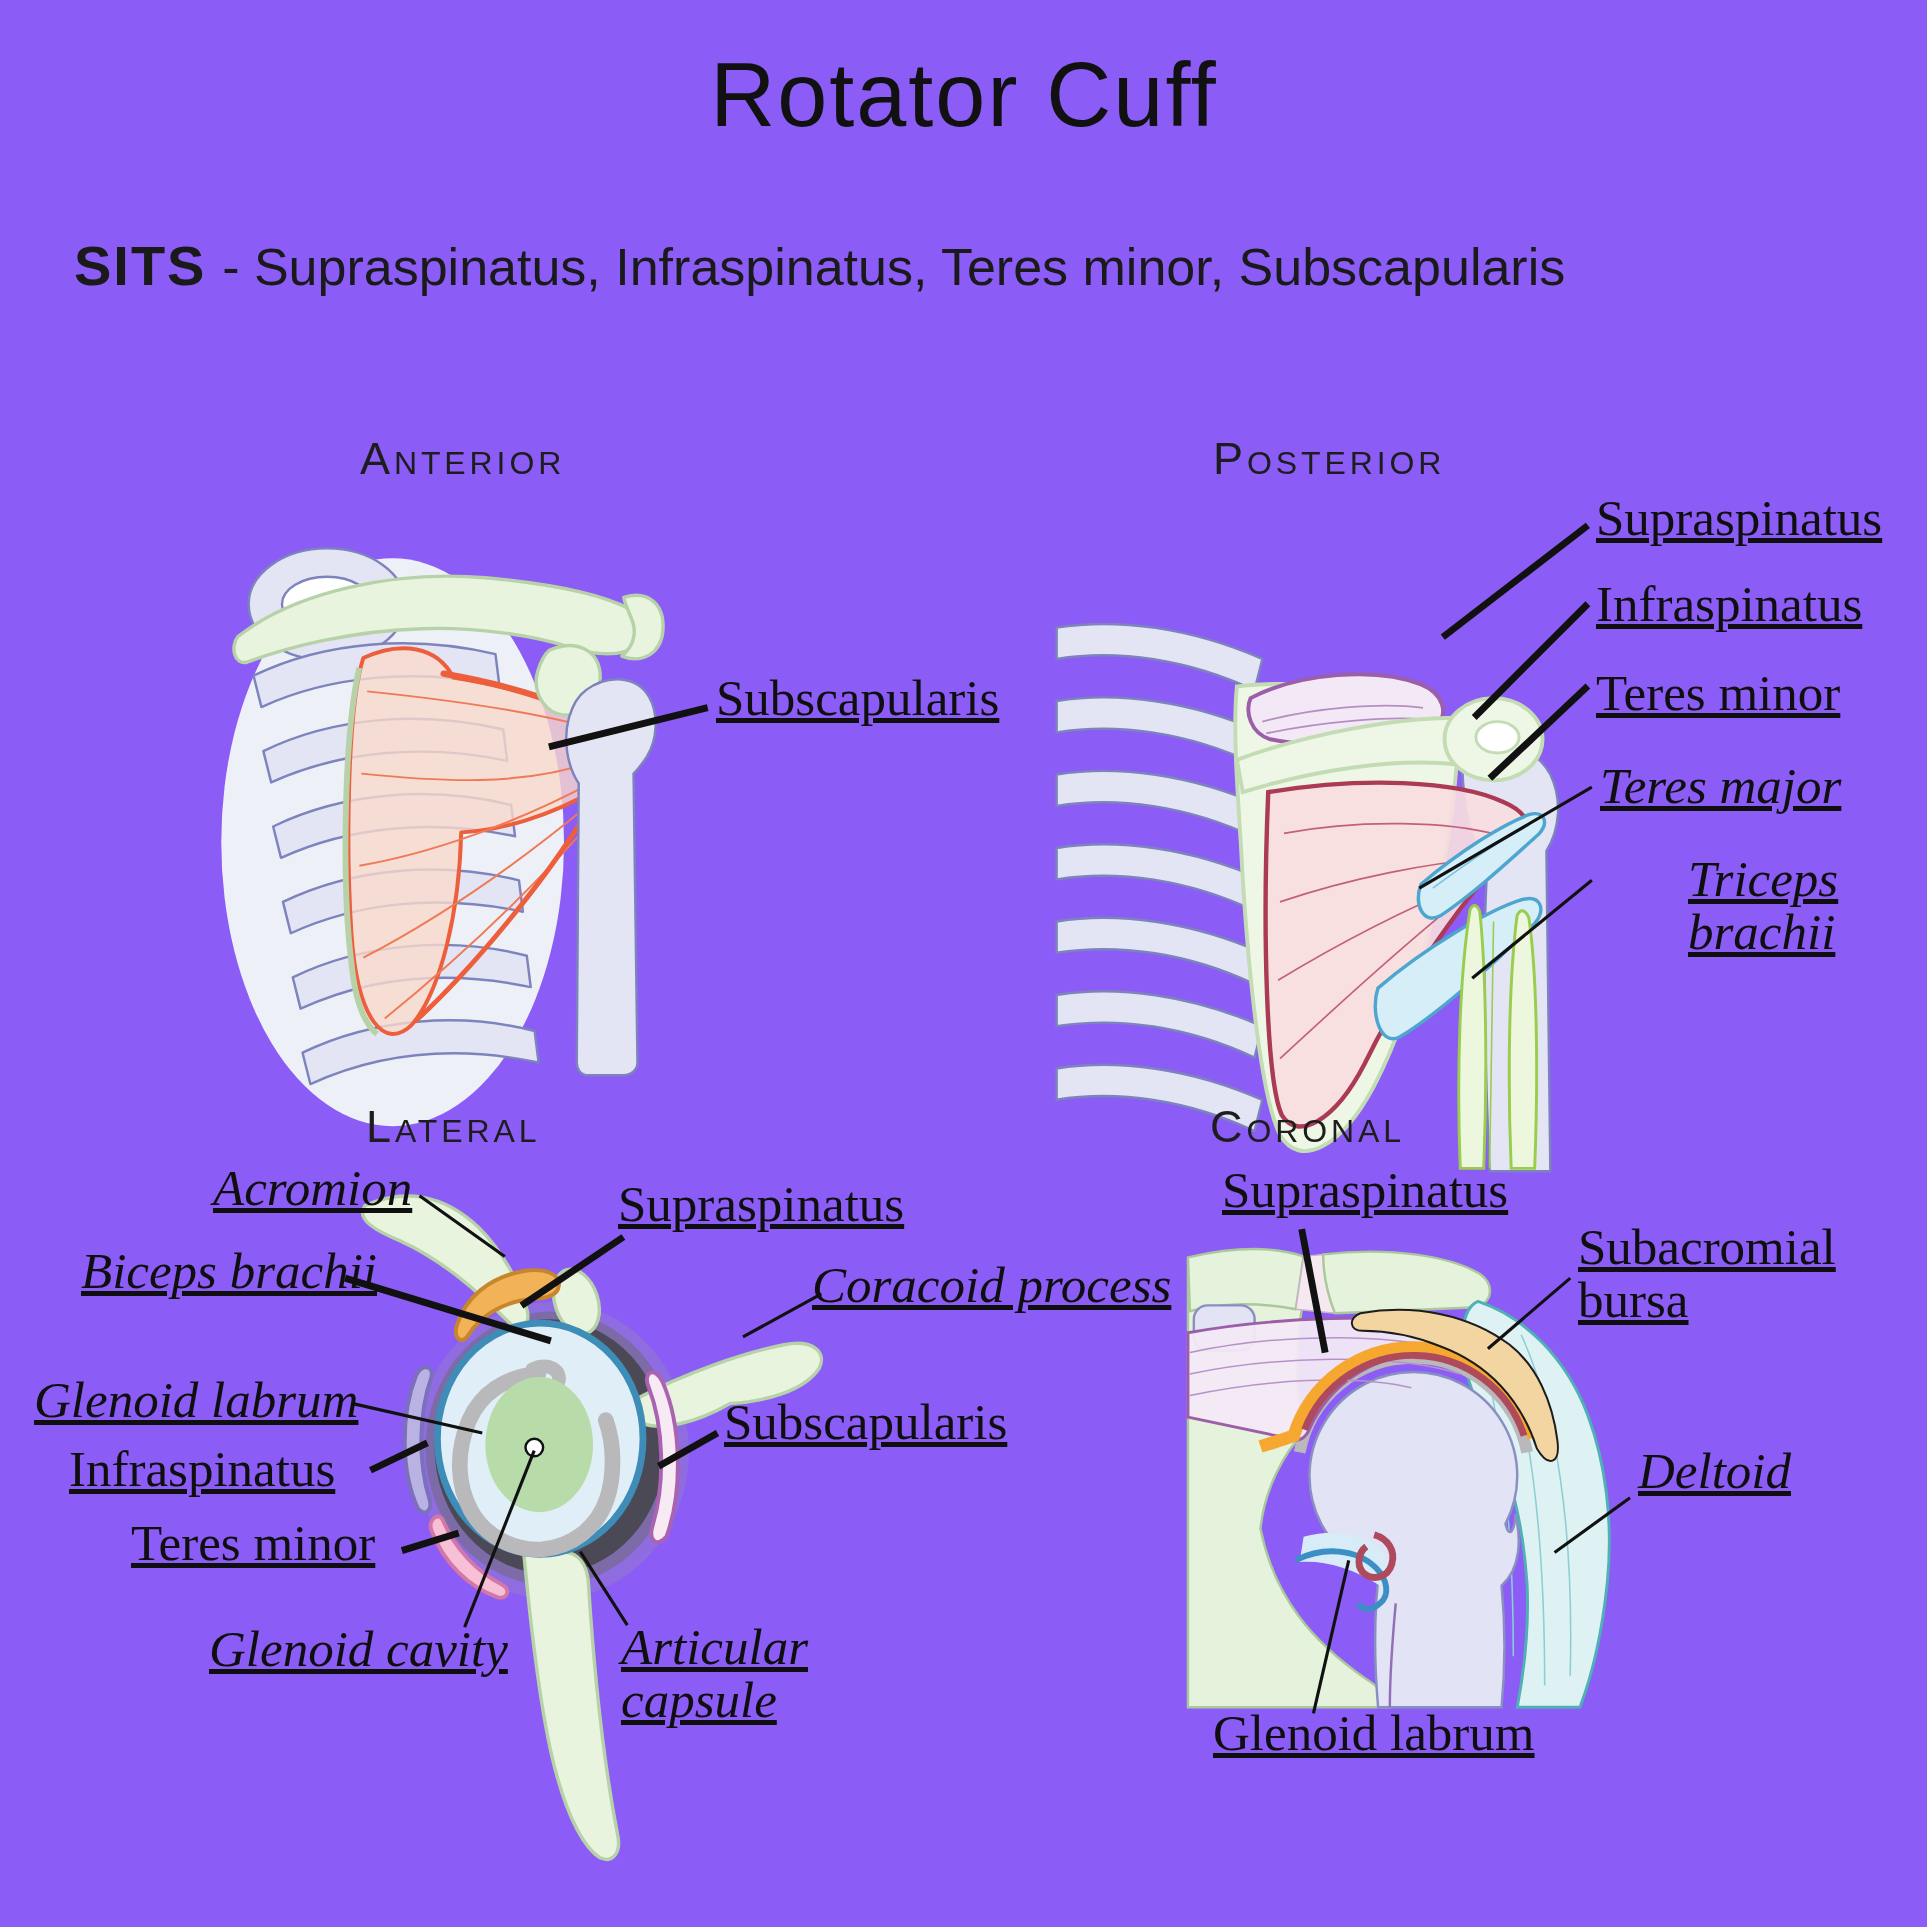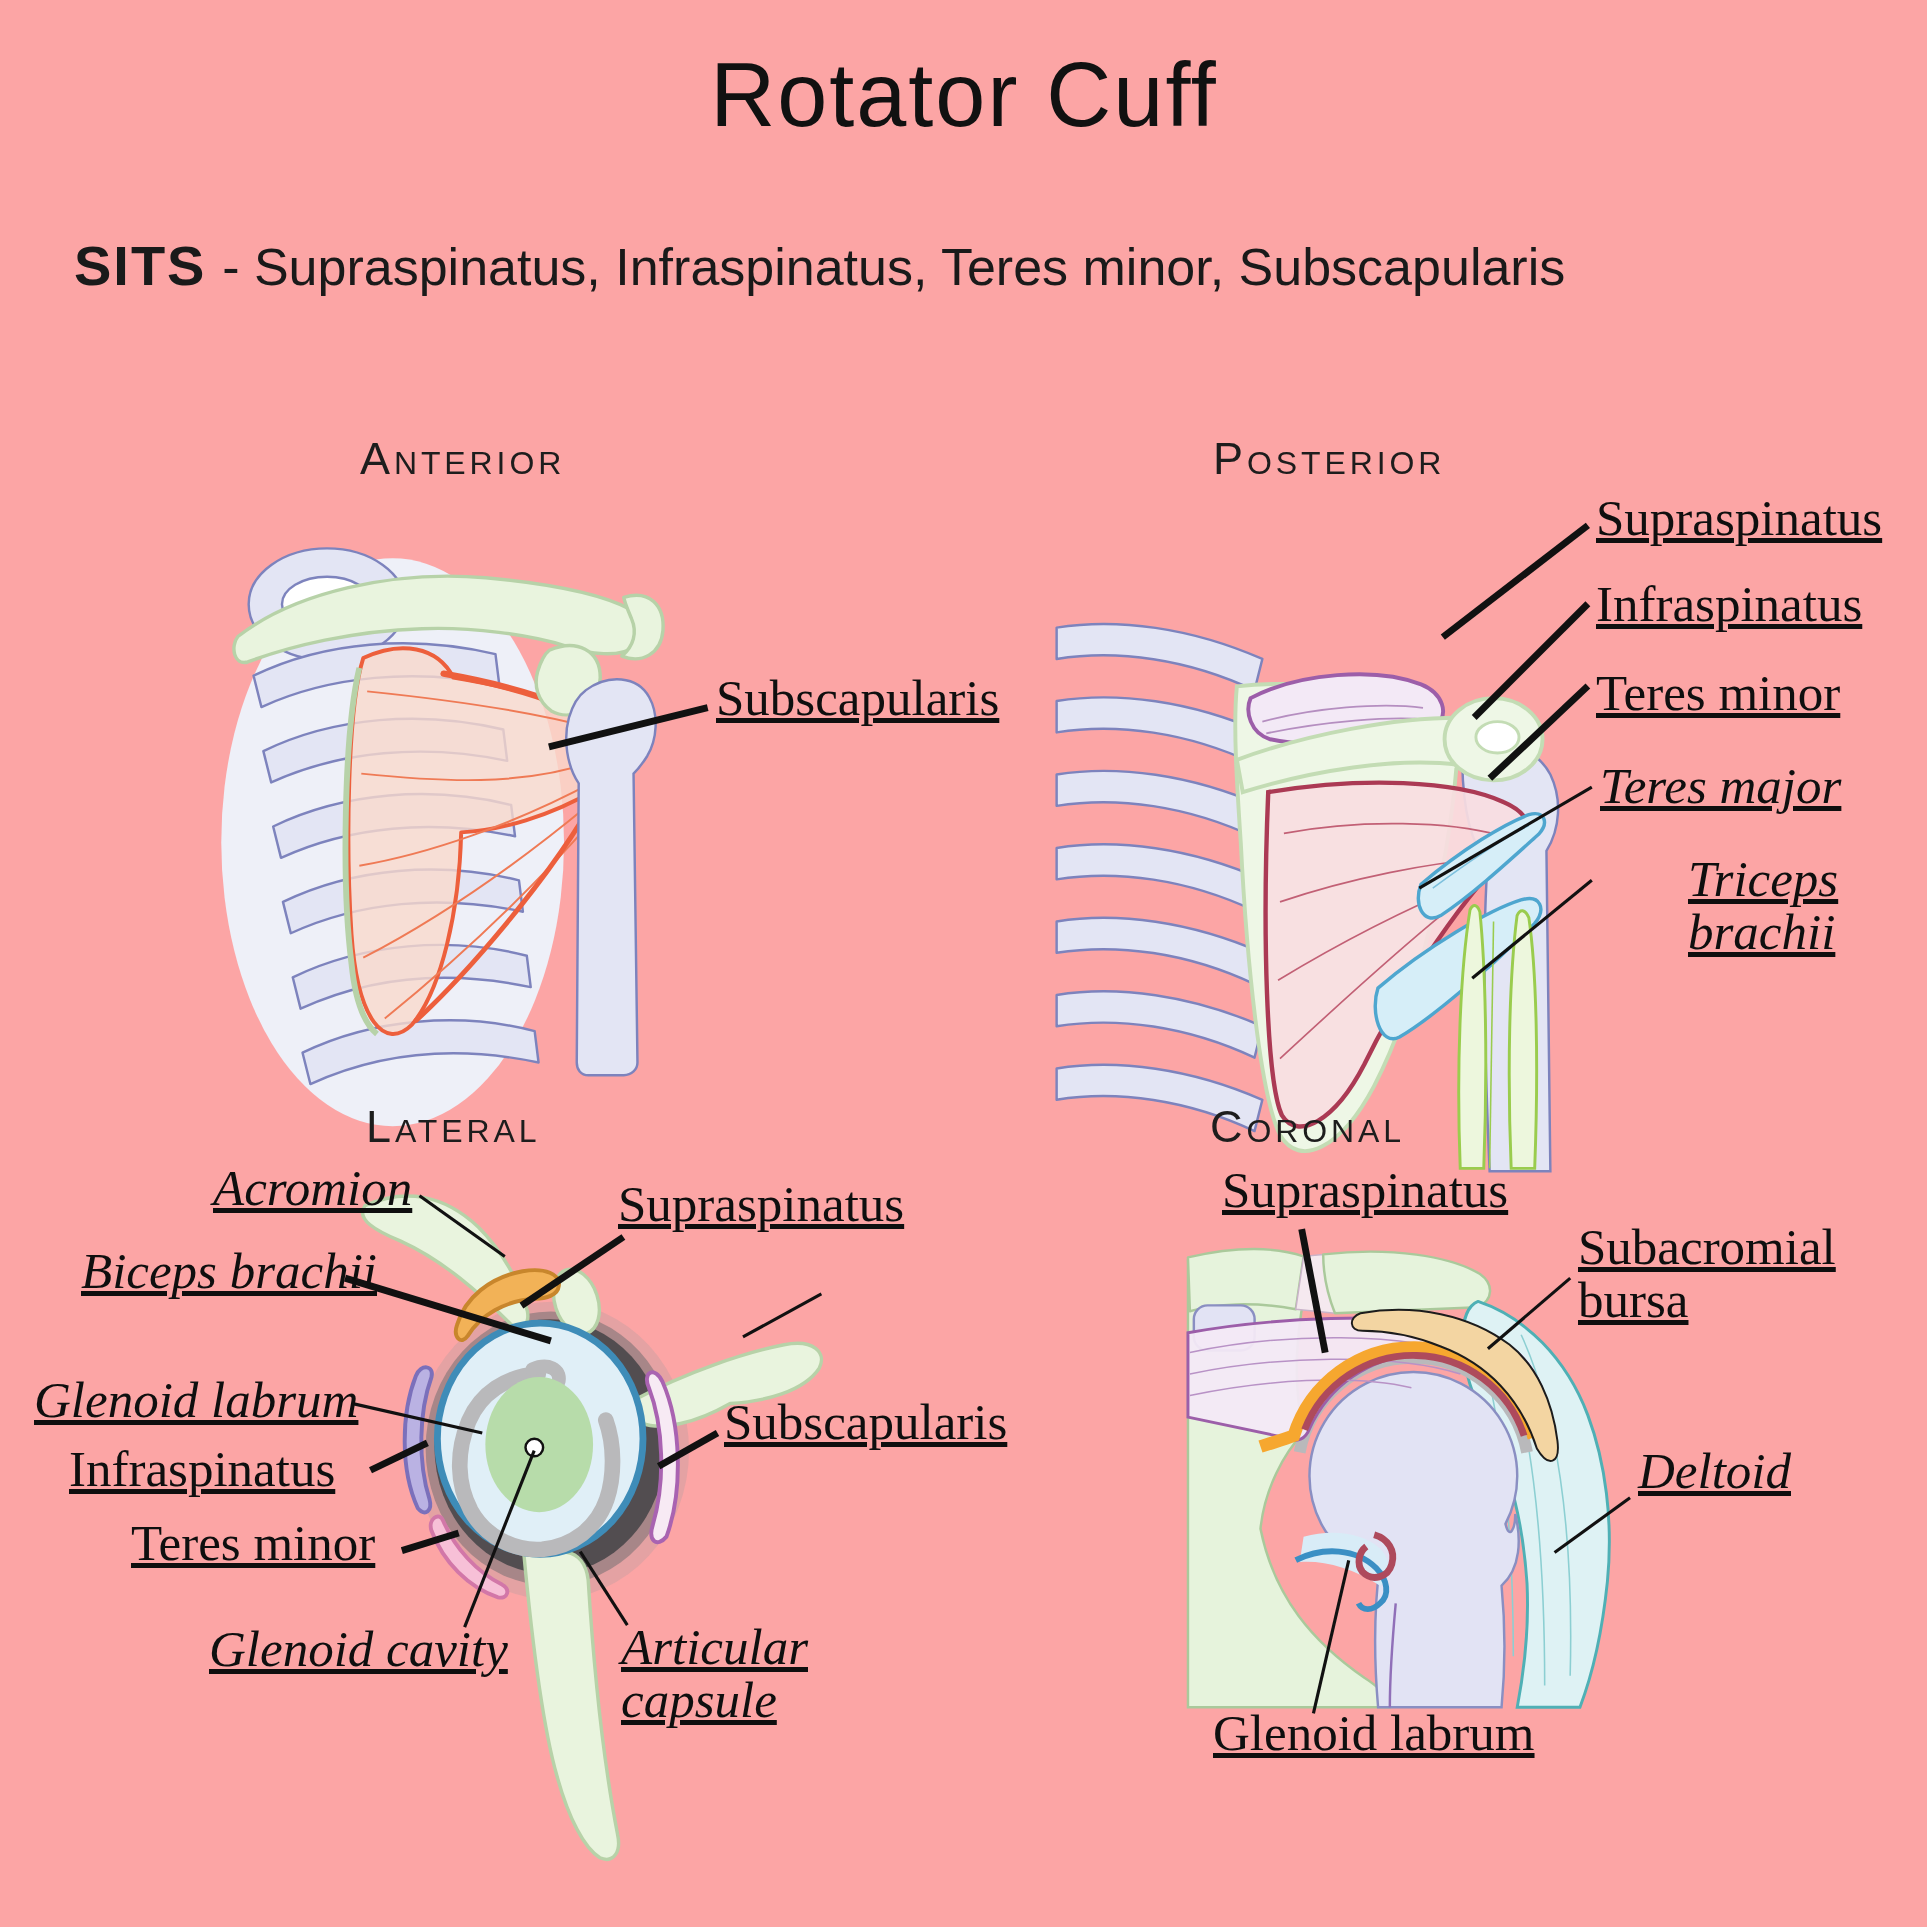--- a/index.html
+++ b/index.html
@@ -1,16 +1,16 @@
 <!DOCTYPE html>
 <html><head>
 <meta charset="utf-8">
 <style>
   html,body{margin:0;padding:0;background:#ffffff;}
-  #canvas{position:relative;width:1928px;height:1928px;background:#fca5a5;overflow:hidden;
+  #canvas{position:relative;width:1928px;height:1928px;background:#8b5cf6;overflow:hidden;
           font-family:"Liberation Sans",sans-serif;}
   .title{position:absolute;left:50%;top:44px;transform:translateX(-50%);
          font-size:90px;font-weight:400;color:#111;letter-spacing:2px;white-space:nowrap;}
   .sits{position:absolute;left:74px;top:233px;display:flex;align-items:baseline;gap:15.7px;color:#1a1a1a;white-space:nowrap;}
   .sits .acr{font-size:56px;font-weight:700;letter-spacing:2px;}
   .sits .exp{font-size:52px;font-weight:400;}
   .hd{position:absolute;font-variant:small-caps;font-size:45px;font-weight:400;
       letter-spacing:3.9px;color:#1d1d1d;white-space:nowrap;margin-top:28px;}
   .lbl{position:absolute;font-family:"Liberation Serif",serif;font-size:51px;color:#0f0f0f;
        line-height:1.04;white-space:pre-line;text-decoration:underline;}
@@ -207,20 +207,21 @@
 
   <div class="lbl" style="left:1596px;top:492px;">Supraspinatus</div>
   <div class="lbl" style="left:1596px;top:578px;">Infraspinatus</div>
   <div class="lbl" style="left:1596px;top:667px;">Teres minor</div>
   <div class="lbl it" style="left:1600px;top:760px;">Teres major</div>
   <div class="lbl it" style="left:1688px;top:853px;">Triceps brachii</div>
 
   <div class="lbl it" style="left:213px;top:1162px;">Acromion</div>
   <div class="lbl" style="left:618px;top:1178px;">Supraspinatus</div>
   <div class="lbl it" style="left:81px;top:1245px;">Biceps brachii</div>
+  <div class="lbl it" style="left:812px;top:1259px;">Coracoid process</div>
   <div class="lbl it" style="left:34px;top:1374px;">Glenoid labrum</div>
   <div class="lbl" style="left:69px;top:1443px;">Infraspinatus</div>
   <div class="lbl" style="left:131px;top:1517px;">Teres minor</div>
   <div class="lbl it" style="left:621px;top:1621px;">Articular
 capsule</div>
   <div class="lbl it" style="left:209px;top:1623px;">Glenoid cavity</div>
   <div class="lbl" style="left:724px;top:1396px;">Subscapularis</div>
 
   <div class="lbl" style="left:1222px;top:1164px;">Supraspinatus</div>
   <div class="lbl" style="left:1578px;top:1221px;">Subacromial

